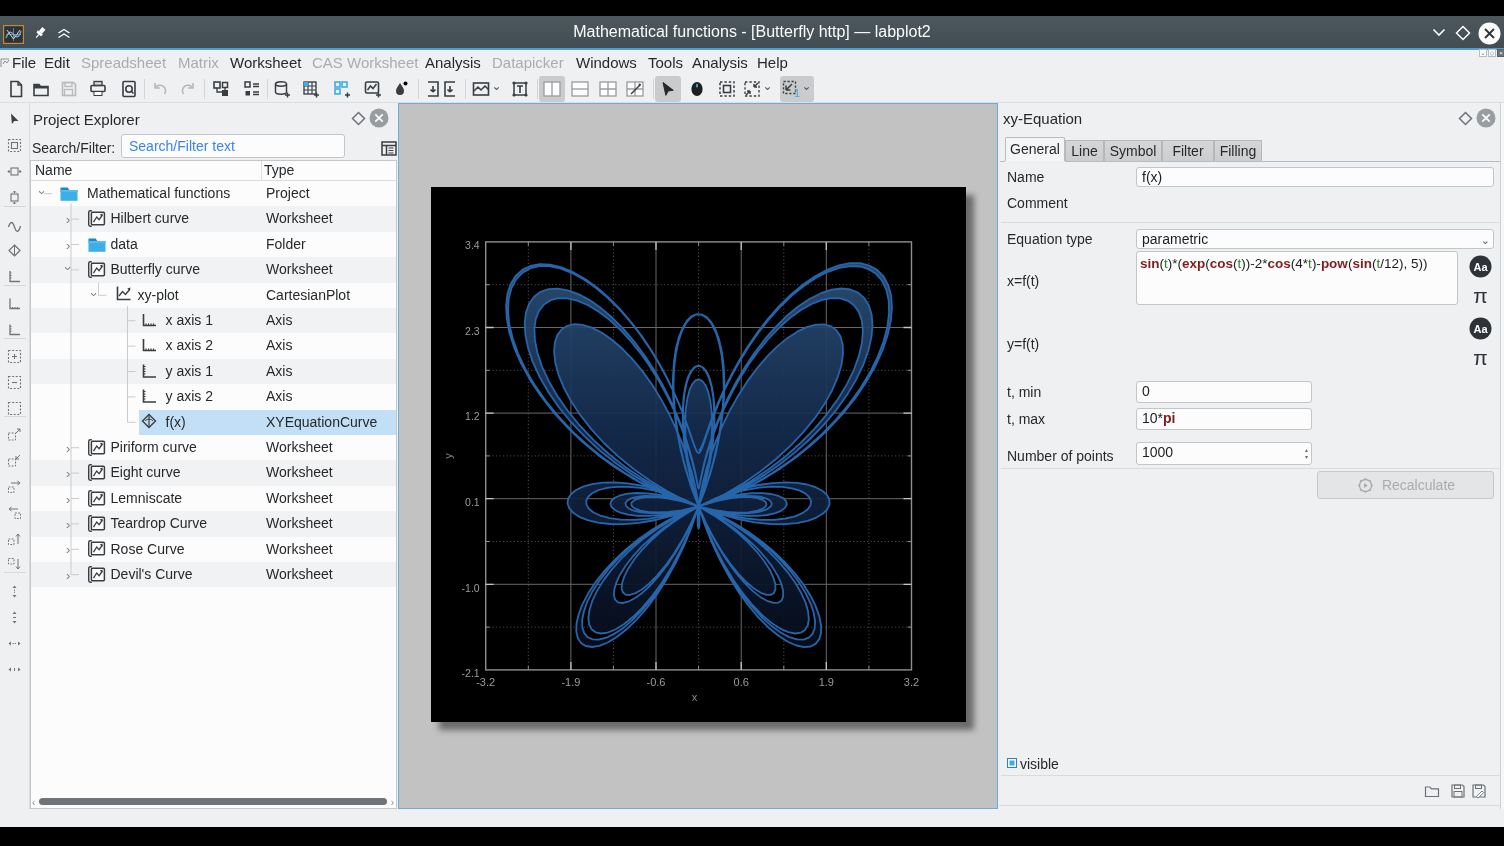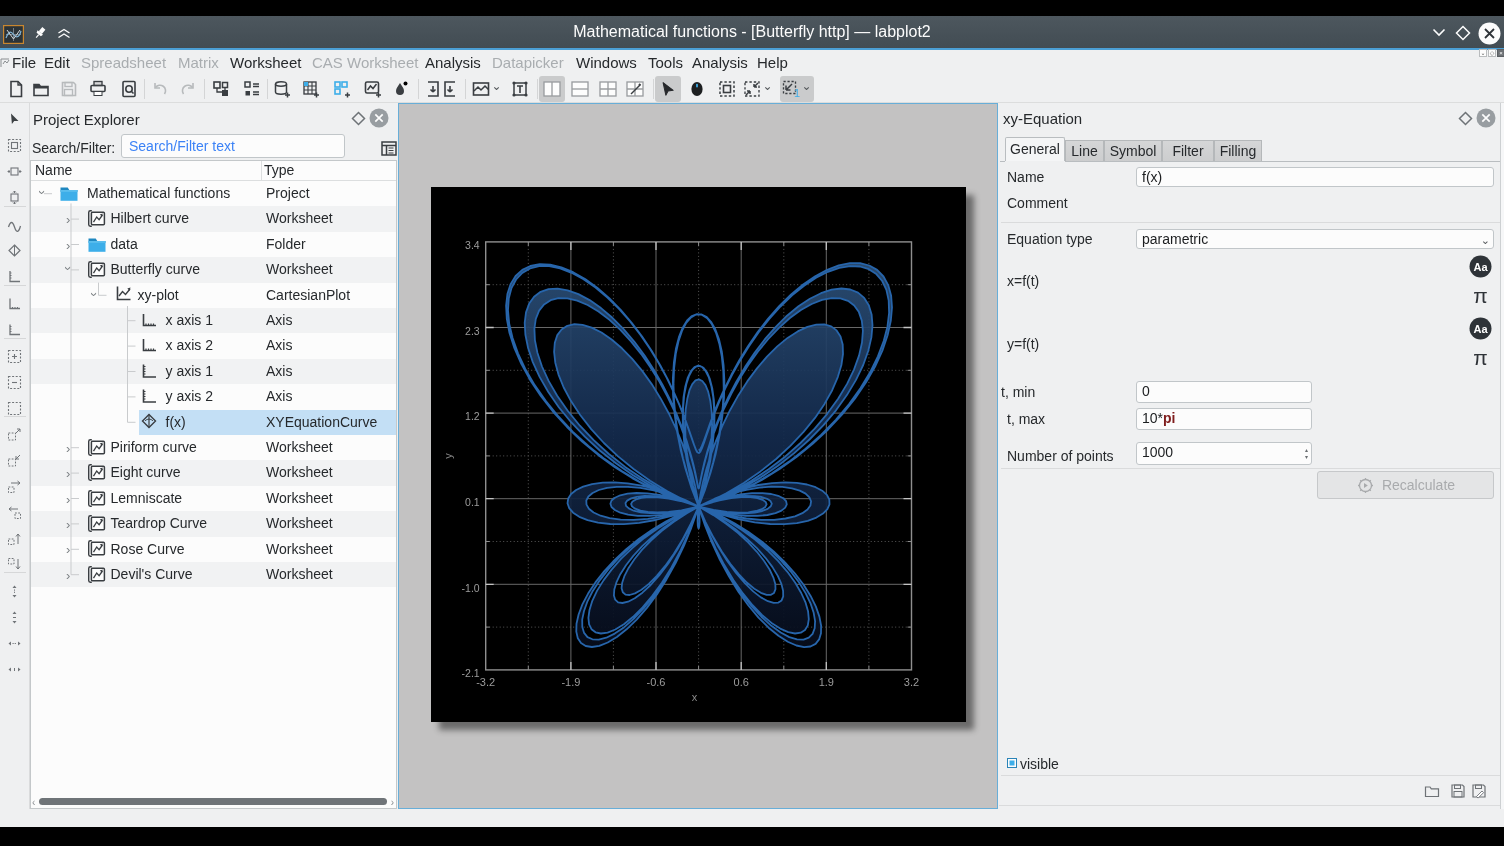--- a/index.html
+++ b/index.html
@@ -636,32 +636,33 @@
     <div class="tabline" style="left:1px;width:5px"></div>
     <div class="tabline" style="left:66px;right:3px"></div>
     <div class="rlbl" style="left:8px;top:66px">Name</div>
     <div class="rin" style="left:137px;top:64px;height:20px;right:10px;">f(x)</div>
     <div class="rlbl" style="left:8px;top:92px">Comment</div>
     <div class="hline" style="top:119px"></div>
     <div class="rlbl" style="left:8px;top:128px">Equation type</div>
     <div class="rin" style="left:137px;top:126px;height:20px;right:10px;">parametric</div>
     <span class="combo-arrow" style="top:131px">⌄</span>
     <div class="rlbl" style="left:8px;top:170px">x=f(t)</div>
+    <div class="rin" style="left:137px;top:148px;height:54px;width:322px;font-size:13.5px;line-height:17px;padding-top:3px;padding-left:3px;"><b>sin</b>(<i>t</i>)*(<b>exp</b>(<b>cos</b>(<i>t</i>))-2*<b>cos</b>(4*<i>t</i>)-<b>pow</b>(<b>sin</b>(<i>t</i>/12), 5))</div>
     <div style="position:absolute;left:470px;top:152px"><svg width="23" height="23" viewBox="0 0 23 23" style="">
         <circle cx="11.5" cy="11.5" r="11" fill="#2e3338"></circle>
         <text x="11.5" y="15.5" text-anchor="middle" font-size="11" fill="#fff" font-family="Liberation Sans, sans-serif" font-weight="bold">Aa</text>
       </svg></div>
     <div class="pibtn" style="left:470px;top:181px">π</div>
     <div class="rlbl" style="left:8px;top:233px">y=f(t)</div>
     <div style="position:absolute;left:470px;top:214px"><svg width="23" height="23" viewBox="0 0 23 23" style="">
         <circle cx="11.5" cy="11.5" r="11" fill="#2e3338"></circle>
         <text x="11.5" y="15.5" text-anchor="middle" font-size="11" fill="#fff" font-family="Liberation Sans, sans-serif" font-weight="bold">Aa</text>
       </svg></div>
     <div class="pibtn" style="left:470px;top:243px">π</div>
-    <div class="rlbl" style="left:2px;top:281px">t, min</div>
+    <div class="rlbl" style="left:8px;top:281px">t, min</div>
     <div class="rin" style="left:137px;top:278px;height:22px;width:176px;">0</div>
     <div class="rlbl" style="left:8px;top:308px">t, max</div>
     <div class="rin" style="left:137px;top:305px;height:22px;width:176px;">10*<b>pi</b></div>
     <div class="rlbl" style="left:8px;top:345px">Number of points</div>
     <div class="rin" style="left:137px;top:339px;height:23px;width:176px;">1000</div>
     <span class="spin" style="left:306px;top:344px">▴<br>▾</span>
     <div class="hline" style="top:365px"></div>
     <div class="recbtn">
       <svg width="19" height="19" viewBox="0 0 19 19" style="">
         <circle cx="9.5" cy="9.5" r="6" fill="none" stroke="#a9abad" stroke-width="1.3"></circle>

